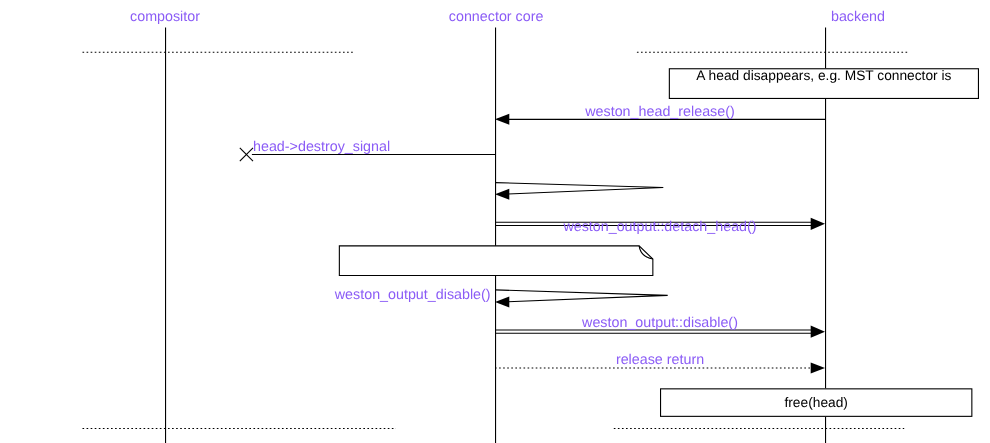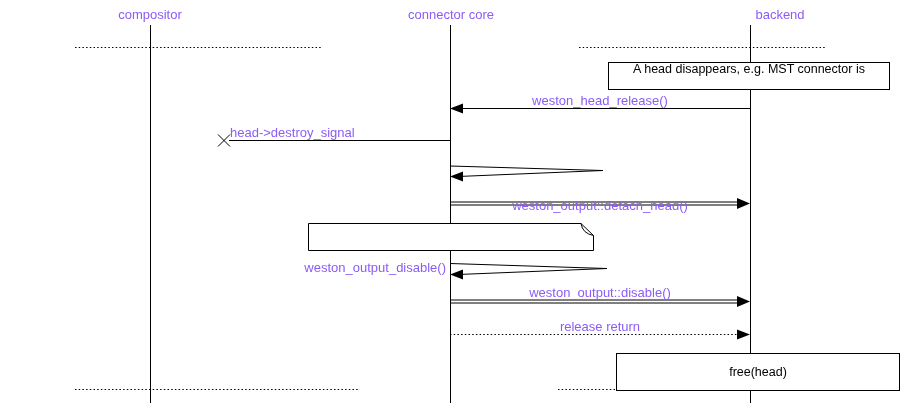--- a/index.html
+++ b/index.html
@@ -72,21 +72,21 @@
   <div class="lbl ctr" style="left:150px; top:8px;">compositor</div>
   <div class="lbl ctr" style="left:451px; top:8px;">connector core</div>
   <div class="lbl ctr" style="left:780px; top:8px;text-align:right;">backend</div>
 
 
   <div class="box note-lines" style="left:608px; top:62px; width:282px; height:28px;">
     <div>A head disappears, e.g. MST connector is</div>
   </div>
 
 
-  <div class="box vcenter" style="left:616px; top:353px; width:284px; height:38px;">
+  <div class="box vcenter" style="left:600px; top:353px; width:284px; height:26px;">
     <span>free(head)</span>
   </div>
 
   <div class="lbl ctr" style="left:600px; top:94px;">weston_head_release()</div>
 
   <div class="lbl" style="left:230px; top:126px;">head-&gt;destroy_signal</div>
 
 
   <div class="lbl ctr" style="left:600px; top:199px;">weston_output::detach_head()</div>
 

